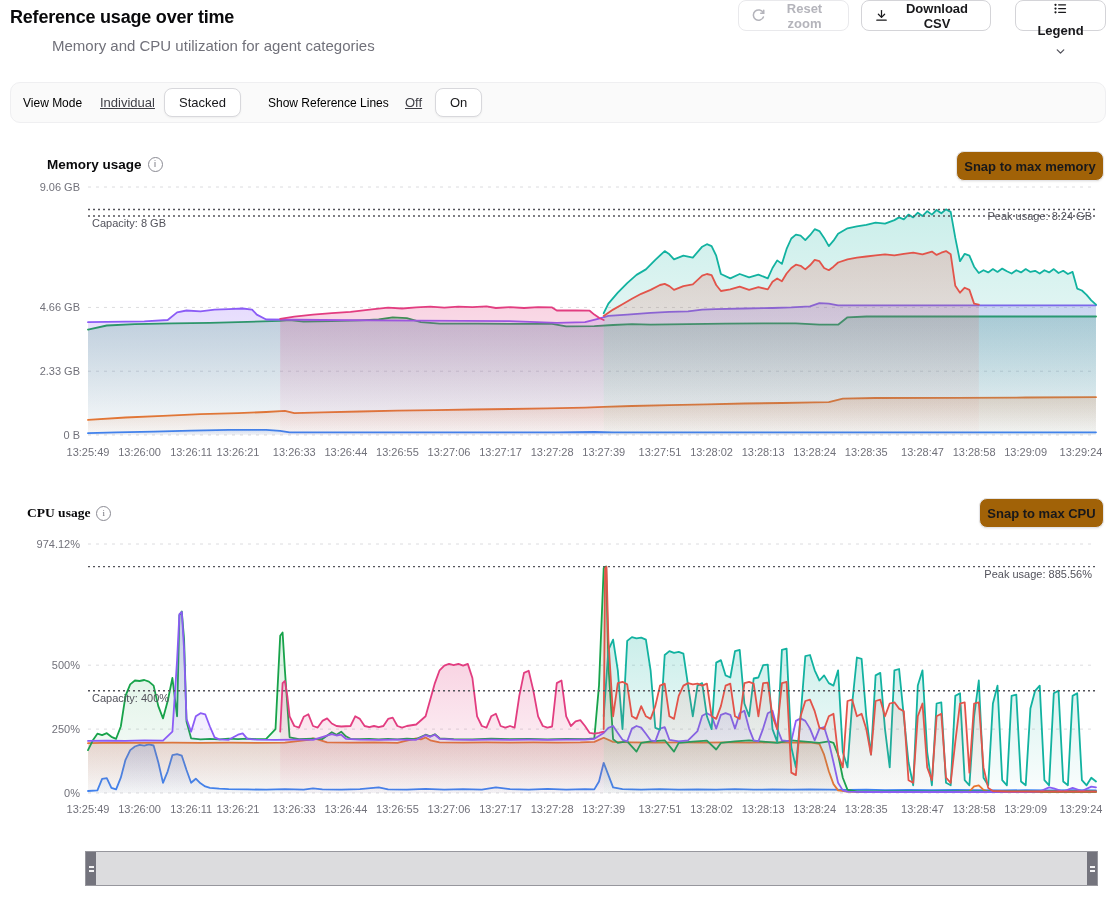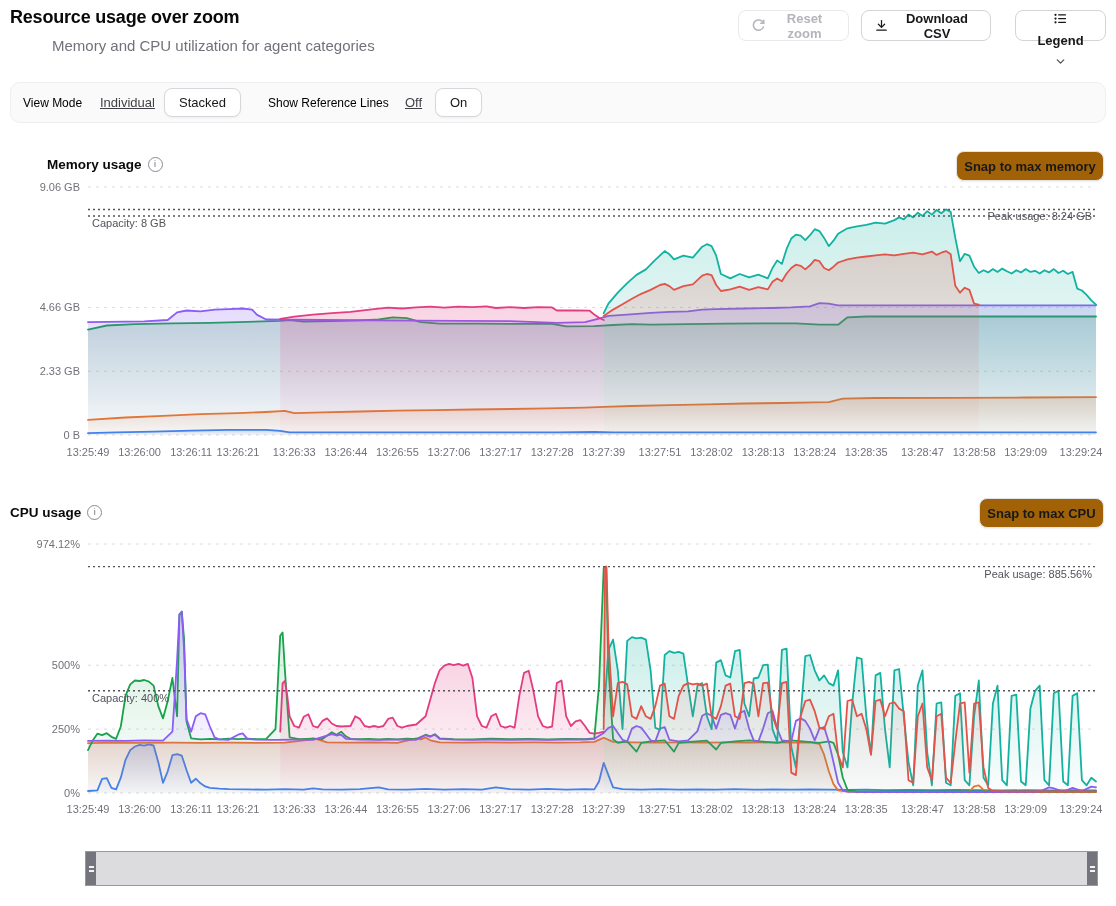--- a/index.html
+++ b/index.html
@@ -1,20 +1,20 @@
 <!DOCTYPE html>
 <html><head>
 <meta charset="utf-8">
 <style>
   html,body{margin:0;padding:0;background:#fff;}
   .page{position:relative;width:1116px;height:906px;background:#fff;
         font-family:"Liberation Sans","DejaVu Sans",sans-serif;color:#09090b;overflow:hidden;}
   .title{position:absolute;left:10px;top:7px;font-size:18px;font-weight:700;letter-spacing:-.2px;}
   .subtitle{position:absolute;left:10px;top:37px;font-size:15px;color:#71717a;margin-left:42px;}
-  .btn{position:absolute;top:10px;height:31px;box-sizing:border-box;display:flex;align-items:center;
+  .btn{position:absolute;top:0;height:31px;box-sizing:border-box;display:flex;align-items:center;
        gap:7px;padding:0 12px;font-size:13px;font-weight:600;color:#18181b;background:#fff;
        border:1px solid #d4d4d8;border-radius:8px;cursor:pointer;font-family:inherit;}
   .btn svg{flex:0 0 auto;}
   .btn-reset{left:738px;width:111px;border-color:#e9e9ec;color:#b4b4bb;}
   .btn-download{left:861px;width:130px;}
   .btn-legend{left:1015px;width:91px;flex-direction:column;}
   .controlbar{position:absolute;left:10px;top:82px;width:1096px;height:41px;box-sizing:border-box;
        background:#fafafa;border:1px solid #efeff1;border-radius:10px;}
   .ctl-label{position:absolute;top:0;height:39px;display:flex;align-items:center;
        font-size:12px;color:#000000;}
@@ -41,21 +41,21 @@
        flex-direction:column;align-items:center;justify-content:center;gap:2px;cursor:ew-resize;}
   .handle-left{left:0;}
   .handle-right{right:0;}
   .handle i{display:block;width:5px;height:2px;background:#f4f4f5;}
 </style>
 </head>
 <body>
 
 <div class="page">
 
-  <div class="title">Resource usage over zoom</div>
+  <div class="title">Reference usage over time</div>
   <div class="subtitle">Memory and CPU utilization for agent categories</div>
 
   <button class="btn btn-reset">
     <svg width="15" height="15" viewBox="0 0 16 16" fill="none" stroke="#b4b4bb" stroke-width="1.6" stroke-linecap="round">
       <path d="M13.2 9.5A5.5 5.5 0 1 1 13 5.2"></path>
       <path d="M13.6 2.4v3.2h-3.2"></path>
     </svg>
     <span>Reset zoom</span>
   </button>
 
@@ -171,21 +171,21 @@
         <text x="763.1255813953488" y="281" text-anchor="middle" font-size="11" fill="#71717a">13:28:13</text>
         <text x="814.6976744186046" y="281" text-anchor="middle" font-size="11" fill="#71717a">13:28:24</text>
         <text x="866.2697674418605" y="281" text-anchor="middle" font-size="11" fill="#71717a">13:28:35</text>
         <text x="922.5302325581395" y="281" text-anchor="middle" font-size="11" fill="#71717a">13:28:47</text>
         <text x="974.1023255813953" y="281" text-anchor="middle" font-size="11" fill="#71717a">13:28:58</text>
         <text x="1025.6744186046512" y="281" text-anchor="middle" font-size="11" fill="#71717a">13:29:09</text>
         <text x="1081" y="281" text-anchor="middle" font-size="11" fill="#71717a">13:29:24</text>
       </svg>
     </div>
 
-  <div class="sec-title" style="left:10px;top:505px;">
+  <div class="sec-title" style="left:27px;top:505px;font-family:Liberation Serif, serif;">
     <span>CPU usage</span>
     <span class="info">i</span>
   </div>
   <button class="snap snap-cpu">Snap to max CPU</button>
   <div class="chart chart-cpu">
       <svg width="1116" height="288">
         <defs>
           <linearGradient id="cpu-g-blue" x1="0" y1="0" x2="0" y2="1">
             <stop offset="0%" stop-color="#3b82f6" stop-opacity="0.22"></stop>
             <stop offset="100%" stop-color="#3b82f6" stop-opacity="0.02"></stop>

